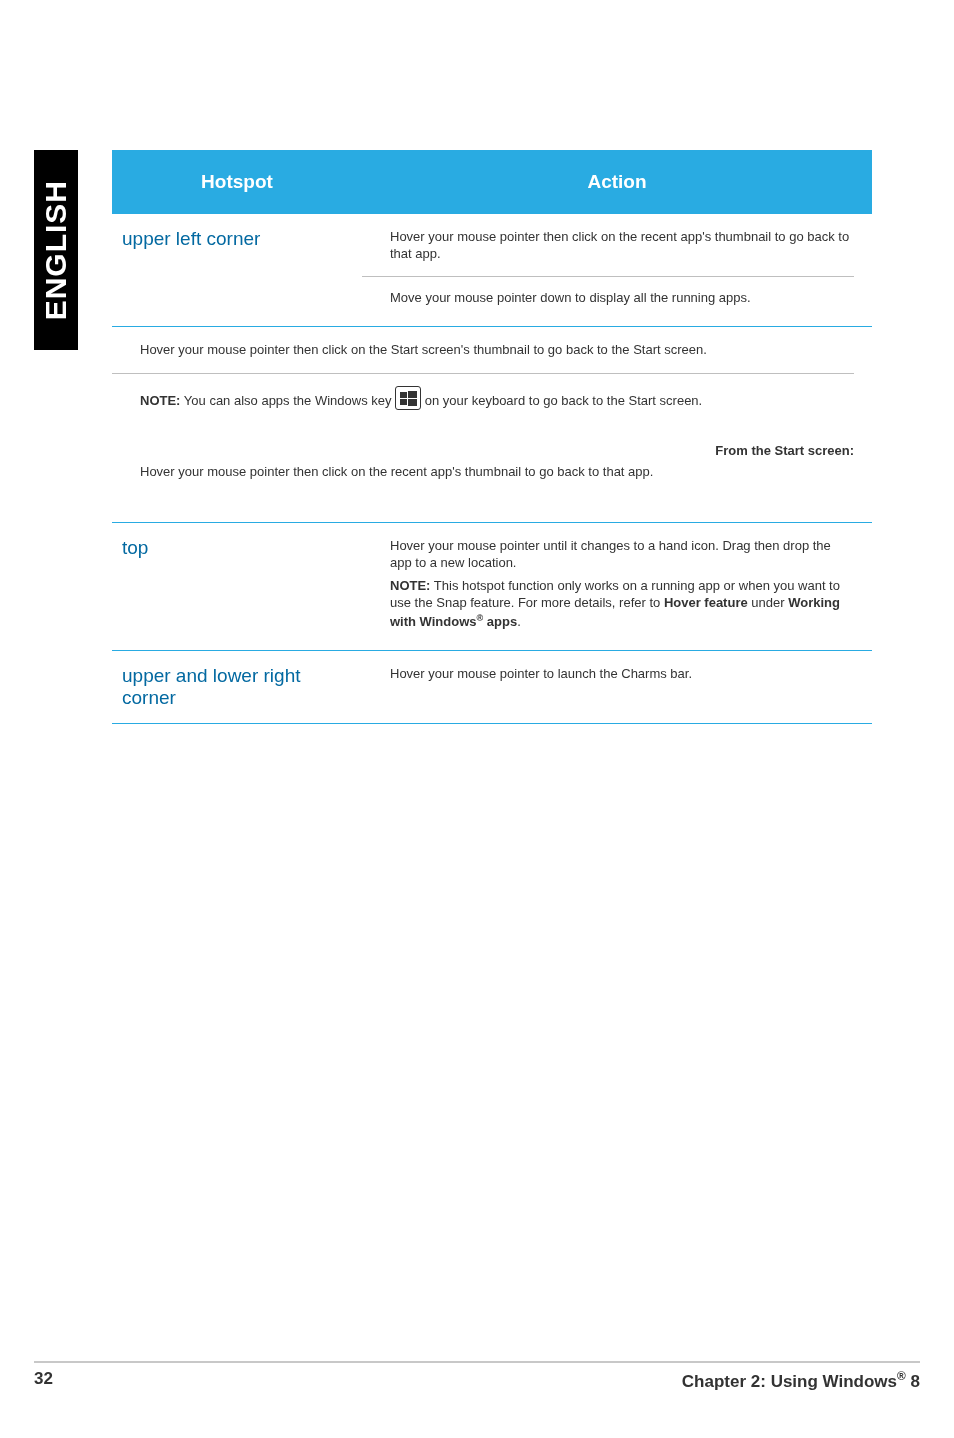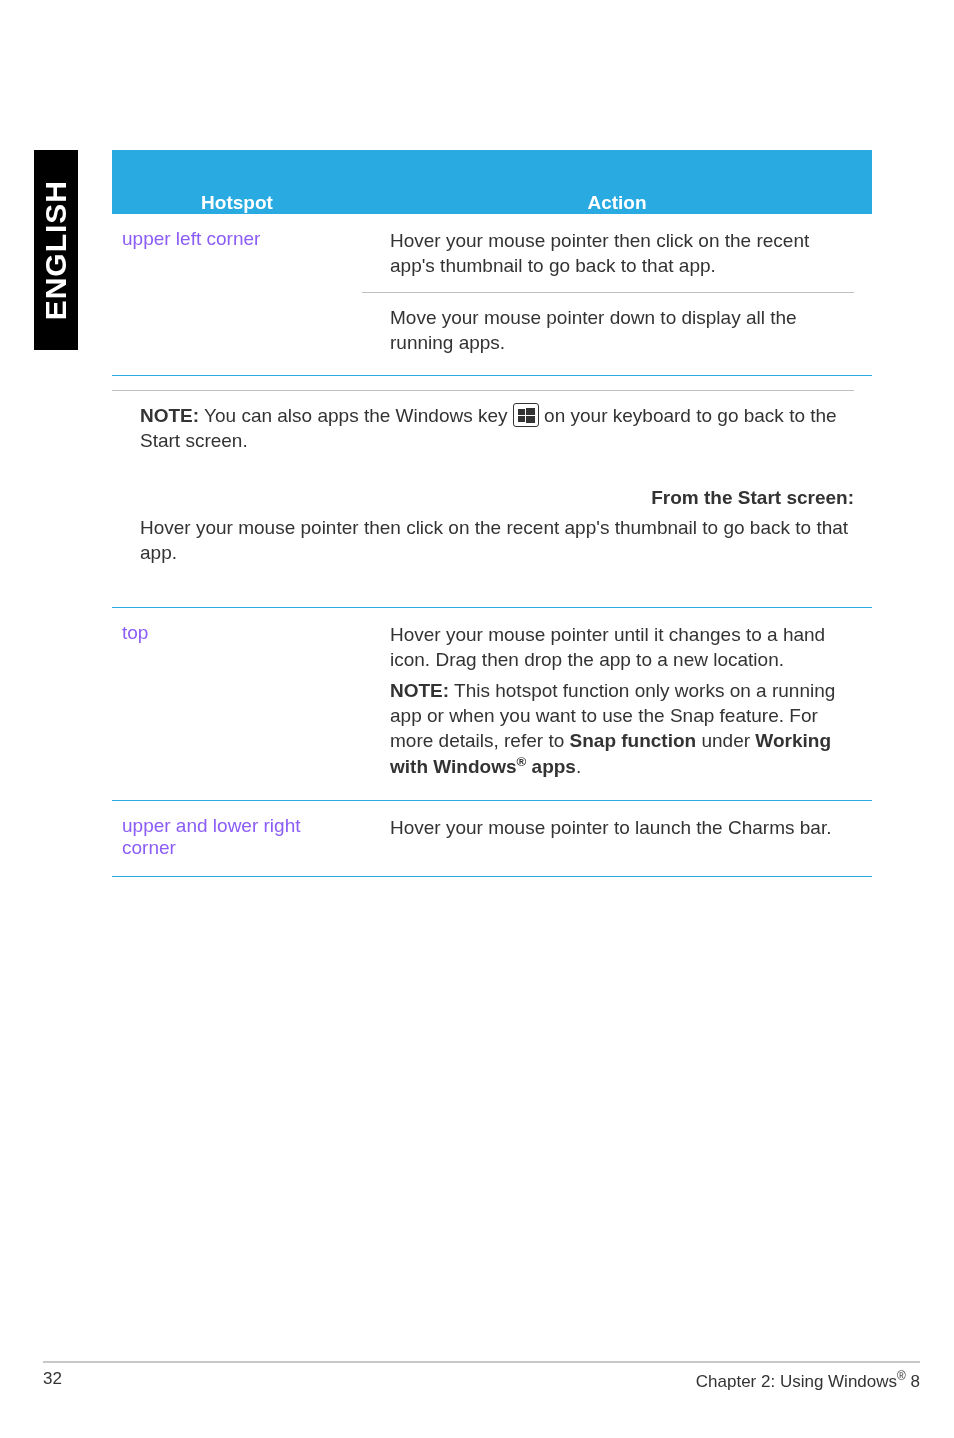--- a/index.html
+++ b/index.html
@@ -29,45 +29,46 @@
     position: absolute;
     left: 112px;
     top: 150px;
     width: 760px;
   }
   .thead-row {
     display: flex;
     background: #29ABE2;
     color: #fff;
     height: 64px;
-    align-items: flex-end;
+    align-items: center;
   }
   .th-hotspot { width: 250px; text-align: center; font-weight: 700; font-size: 19px; }
   .th-action  { flex: 1; text-align: center; font-weight: 700; font-size: 19px; }
   .row { display: flex; }
-  .col-h { width: 250px; padding: 14px 10px 14px 10px; font-size: 19px; color: #8b5cf6; }
-  .col-a { flex: 1; padding: 14px 18px 14px 28px; font-size: 19px; line-height: 1.32; color: #333; }
+  .col-h { width: 250px; padding: 14px 10px 14px 10px; font-size: 19px; color: #0369a1; }
+  .col-a { flex: 1; padding: 14px 18px 14px 28px; font-size: 13px; line-height: 1.32; color: #333; }
   .hr { height: 0; border-top: 1.2px solid #29ABE2; }
   .hr-thin { height: 0; border-top: 1px solid #bfbfbf; margin-left: 0; }
   .para { margin-bottom: 14px; }
   .subhead { font-weight: 700; }
   .keycap {
     display: inline-block;
     width: 26px; height: 24px;
     border: 1.5px solid #333;
     border-radius: 3px;
     vertical-align: -5px;
     position: relative;
   }
   .keycap svg { position: absolute; top: 3px; left: 4px; }
   .footer {
     position: absolute;
-    left: 43px;
+    left: 34px;
     right: 34px;
     bottom: 46px;
+    font-weight: bold;
   }
   .footer-rule { border-top: 2px solid #c8c8c8; margin-bottom: 6px; }
   .footer-line { display: flex; justify-content: space-between; font-size: 17px; color: #333; padding: 0 0 0 0; }
   .sup { font-size: 0.7em; vertical-align: super; }
 </style>
 </head>
 <body>
 
 <div class="page">
 
@@ -87,20 +88,21 @@
       <div class="col-a">
         <div class="para">Hover your mouse pointer then click on the recent app's thumbnail to go back to that app.</div>
         <div class="hr-thin" style="margin-left:-28px; margin-bottom:12px;"></div>
         <div class="para" style="margin-bottom:6px;">Move your mouse pointer down to display all the running apps.</div>
       </div>
     </div>
     <div class="hr"></div>
 
     <div class="row">
       <div class="col-a">
+        <div class="para">Hover your mouse pointer then click on the Start screen's thumbnail to go back to the Start screen.</div>
         <div class="hr-thin" style="margin-left:-28px; margin-bottom:12px;"></div>
         <div class="para">
           <span class="subhead">NOTE:</span><span> You can also apps the Windows key </span><span class="keycap"><svg width="18" height="18" viewBox="0 0 18 18">
                 <g fill="#333">
                   <rect x="0" y="2" width="7" height="6"></rect>
                   <rect x="8" y="1" width="9" height="7"></rect>
                   <rect x="0" y="9" width="7" height="6"></rect>
                   <rect x="8" y="9" width="9" height="7"></rect>
                 </g>
               </svg></span><span> on your keyboard to go back to the Start screen.</span>
@@ -112,21 +114,21 @@
         <div class="para" style="margin-bottom:28px;">Hover your mouse pointer then click on the recent app's thumbnail to go back to that app.</div>
       </div>
     </div>
     <div class="hr"></div>
 
     <div class="row">
       <div class="col-h">top</div>
       <div class="col-a">
         <div class="para" style="margin-bottom:6px;">Hover your mouse pointer until it changes to a hand icon. Drag then drop the app to a new location.</div>
         <div class="para" style="margin-bottom:6px;">
-          <span class="subhead">NOTE:</span><span> This hotspot function only works on a running app or when you want to use the Snap feature. For more details, refer to </span><span class="subhead">Snap function</span><span> under </span><span class="subhead">Working with Windows</span><span class="sup subhead">®</span><span class="subhead"> apps</span><span>.</span>
+          <span class="subhead">NOTE:</span><span> This hotspot function only works on a running app or when you want to use the Snap feature. For more details, refer to </span><span class="subhead">Hover feature</span><span> under </span><span class="subhead">Working with Windows</span><span class="sup subhead">®</span><span class="subhead"> apps</span><span>.</span>
         </div>
       </div>
     </div>
     <div class="hr"></div>
 
     <div class="row">
       <div class="col-h">upper and lower right corner</div>
       <div class="col-a">
         <div class="para" style="margin-bottom:22px;">Hover your mouse pointer to launch the Charms bar.</div>
       </div>

